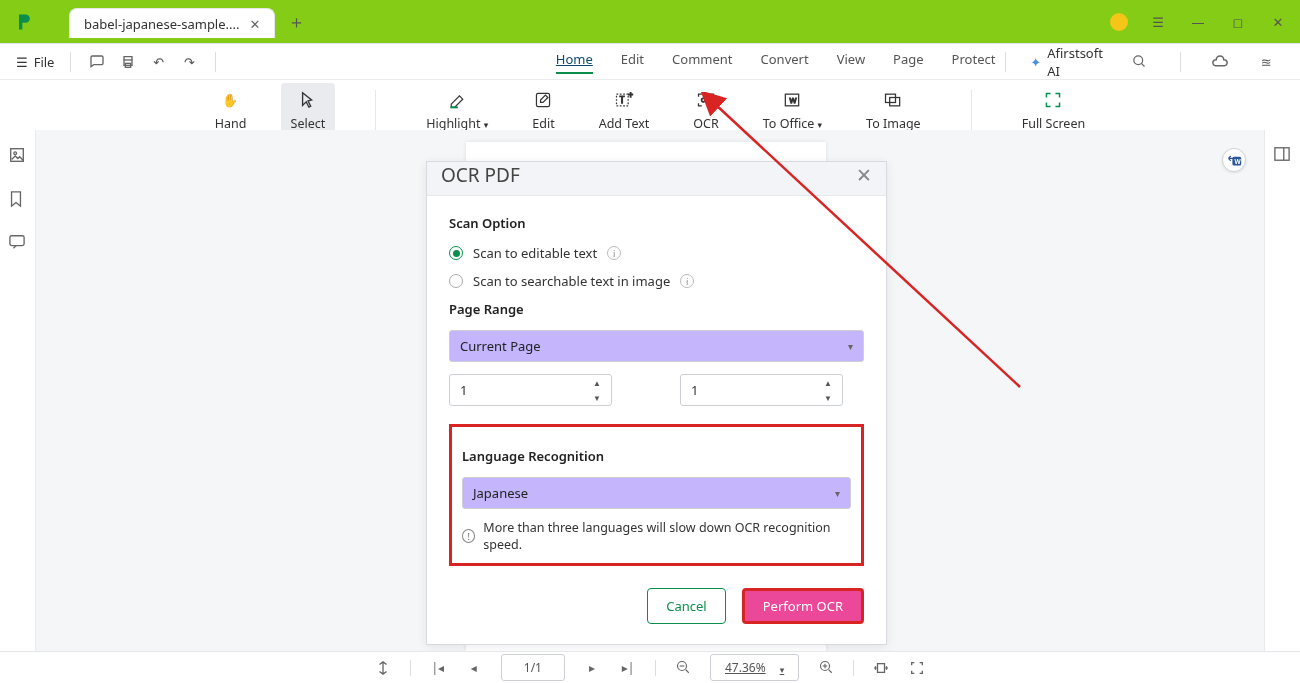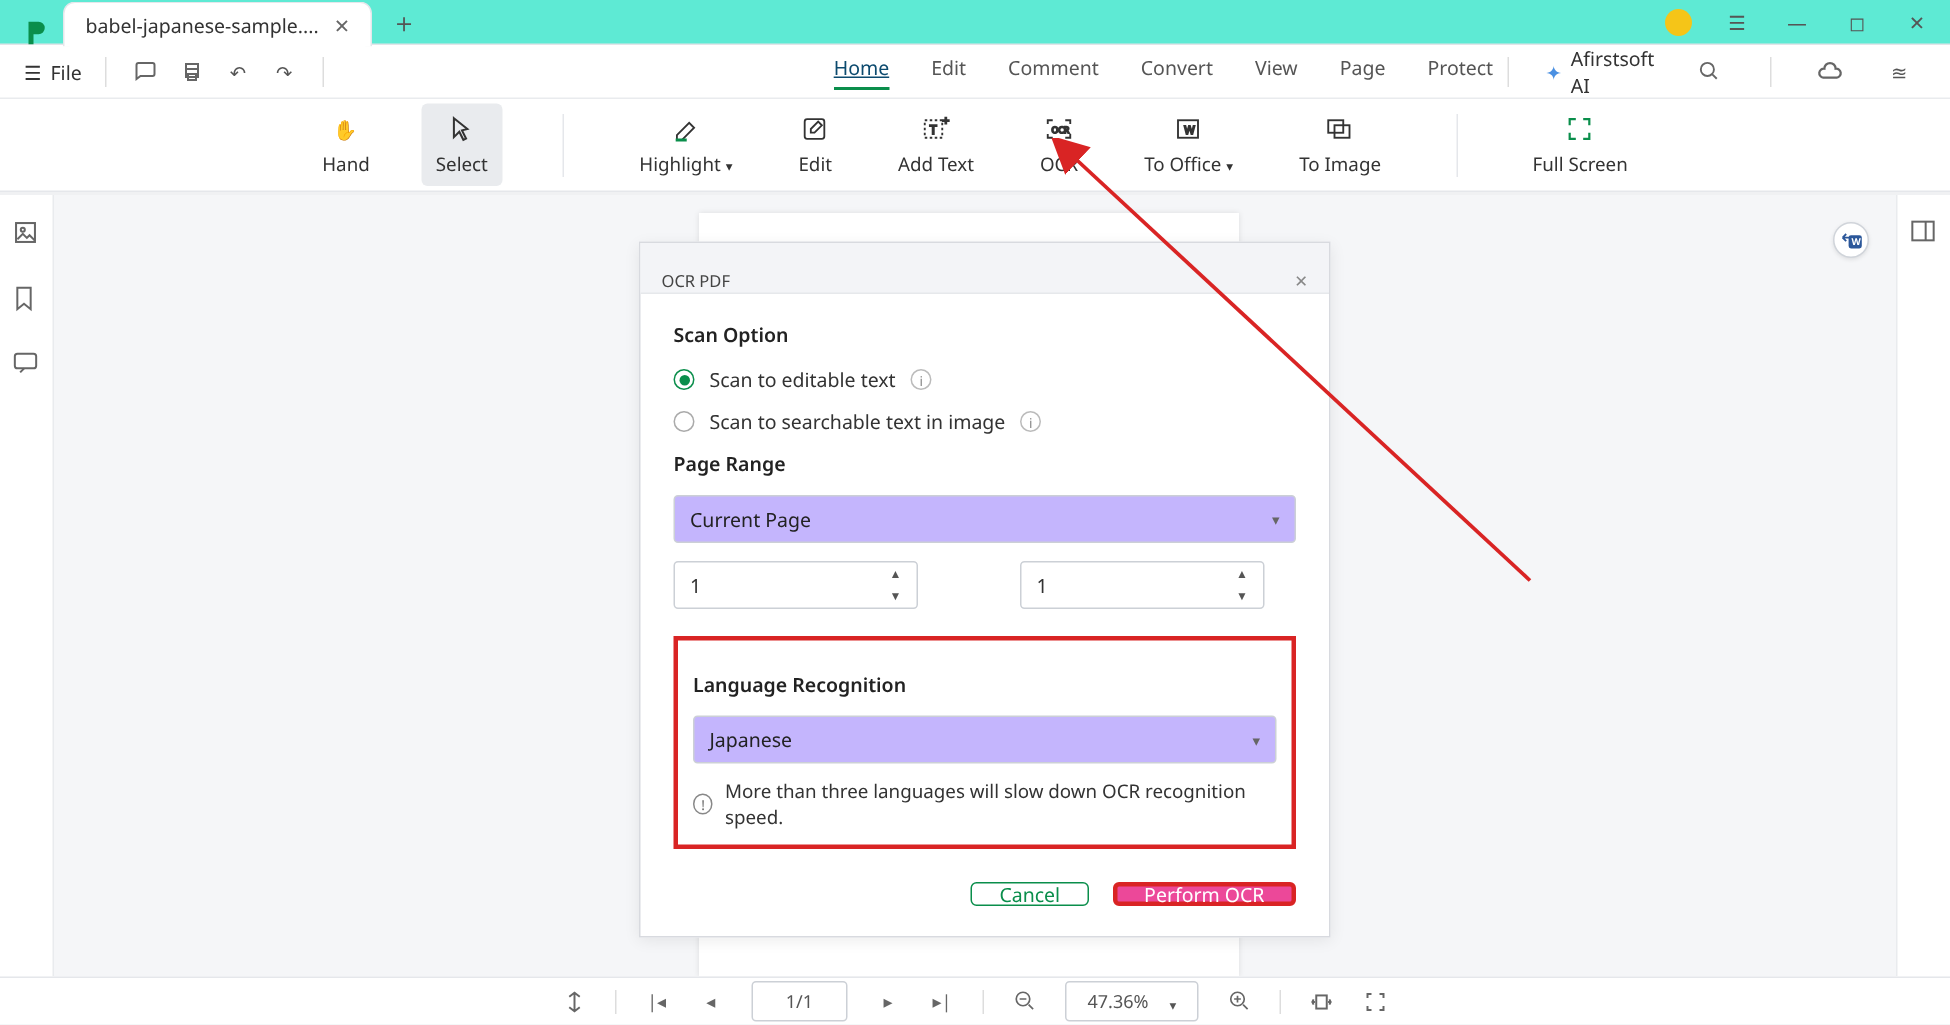--- a/index.html
+++ b/index.html
@@ -1,19 +1,19 @@
 <!DOCTYPE html>
 <html><head>
 <meta charset="utf-8">
 <style>
   * { box-sizing: border-box; margin: 0; padding: 0; font-family: system-ui, -apple-system, "Segoe UI", Arial, sans-serif; }
   body { width: 1300px; height: 683px; background: #f0f1f3; font-size: 13px; color: #333; overflow: hidden; position: relative; }
 
   
-  .title-bar { height: 30px; background: #5eead4; display: flex; align-items: center; border-bottom: 1px solid #e2e4e8; }
+  .title-bar { height: 44px; background: #84cc16; display: flex; align-items: center; border-bottom: 1px solid #e2e4e8; padding-left: 27px; }
   .app-logo { width: 32px; height: 32px; display: flex; align-items: center; justify-content: center; }
   .app-logo svg { width: 20px; height: 20px; }
   .tab { background: #fff; border-radius: 8px 8px 0 0; padding: 8px 14px; display: flex; align-items: center; gap: 10px; margin-left: 42px; height: 30px; margin-top: 3px; min-width:170px; border:1px solid #e5e7eb; border-bottom:none;}
   .tab-close { color: #666; cursor: pointer; }
   .new-tab { margin-left: 12px; color: #555; font-size: 18px; cursor: pointer; }
   .title-right { margin-left: auto; display: flex; align-items: center; gap: 20px; padding-right: 12px; color: #555; }
   .win-btn { width: 20px; height: 20px; display: flex; align-items: center; justify-content: center; cursor: pointer; }
 
   
   .menu-row { height: 36px; background: #fff; display: flex; align-items: center; border-bottom: 1px solid #e9ebee; padding: 0 10px; }
@@ -41,50 +41,50 @@
 
   
   .canvas { position: absolute; left: 36px; right: 36px; top: 130px; bottom: 32px; background: #f5f6f8; overflow: hidden; }
   .page { position: absolute; left: 430px; top: 12px; width: 360px; bottom: 0; background: #fff; box-shadow: 0 0 4px rgba(0,0,0,0.1); }
 
   
   .floating-w { position:absolute; right:54px; top:148px; width:24px; height:24px; border-radius:50%; background:#fff; border:1px solid #d0d4da; display:flex; align-items:center; justify-content:center; color:#2b579a; font-size:11px; font-weight:bold; box-shadow:0 1px 3px rgba(0,0,0,0.1);}
 
   
   .dialog { position: absolute; left: 426px; top: 161px; width: 461px; background: #fff; border: 1px solid #d8dadf; box-shadow: 0 2px 10px rgba(0,0,0,0.08); }
-  .dlg-title { height: 34px; background:#f3f4f7; display: flex; align-items: flex-end; padding: 0 14px; font-size: 11px; color:#444; border-bottom:1px solid #e6e8eb;}
+  .dlg-title { height: 34px; background:#f3f4f7; display: flex; align-items: flex-start; padding: 0 14px; font-size: 19px; color:#444; border-bottom:1px solid #e6e8eb;}
   .dlg-title .close { margin-left: auto; color: #888; cursor: pointer; }
   .dlg-body { padding: 18px 22px 20px; }
   .section-label { font-weight: 600; color:#222; margin-bottom: 12px; }
   .radio-row { display: flex; align-items: center; gap: 10px; margin-bottom: 10px; font-size: 13px; color:#333;}
   .radio-row .r { width:14px; height:14px; border:1.5px solid #aaa; border-radius:50%; display:flex; align-items:center; justify-content:center;}
   .radio-row .r.checked { border-color:#0a8e4b;}
   .radio-row .r.checked::after{content:""; width:7px;height:7px;border-radius:50%;background:#0a8e4b;}
   .info-ic { width:14px; height:14px; border:1px solid #bbb; border-radius:50%; display:inline-flex; align-items:center; justify-content:center; font-size:9px; color:#888;}
 
   .select-box { border:1px solid #ccd0d6; border-radius:3px; height:32px; display:flex; align-items:center; padding:0 10px; font-size:13px; color:#222; cursor:pointer; position:relative; background:#c4b5fd; }
   .select-box .caret { margin-left:auto; font-size:10px; color:#666;}
   .spin-row { display:flex; gap:68px; margin-top:12px;}
   .spinner { border:1px solid #ccd0d6; border-radius:3px; height:32px; width:163px; display:flex; align-items:center; padding:0 10px; font-size:13px; position:relative;}
   .spinner .steppers { position:absolute; right:4px; top:2px; bottom:2px; width:14px; display:flex; flex-direction:column; justify-content:space-between; font-size:8px; color:#555;}
 
   .lang-block { border:3px solid #d92424; padding:20px 10px 10px; margin-top:18px; }
   .warn-row { display:flex; align-items:center; gap:8px; margin-top:10px; font-size:12.5px; color:#333;}
   .warn-row .o { width:14px;height:14px;border:1px solid #888;border-radius:50%; display:flex;align-items:center;justify-content:center;font-size:9px;color:#666;}
 
   .dlg-buttons { display:flex; gap:16px; margin-top:22px; justify-content:flex-end; }
-  .btn { height:16px; border-radius:4px; padding:0 18px; font-size:13px; display:flex; align-items:center; cursor:pointer;}
+  .btn { height:36px; border-radius:4px; padding:0 18px; font-size:13px; display:flex; align-items:center; cursor:pointer;}
   .btn-cancel { border:1.5px solid #0a8e4b; color:#0a8e4b; background:#fff;}
   .btn-primary { background:#ec4899; color:#fff; border:3px solid #d92424;}
 
   
   .status-bar { position:absolute; left:0; right:0; bottom:0; height:32px; background:#fff; border-top:1px solid #e5e7eb; display:flex; align-items:center; justify-content:center; gap:18px; color:#555; font-size:12px;}
   .sb-ic { width:18px;height:18px; display:flex;align-items:center;justify-content:center; cursor:pointer; color:#666;}
   .page-num { border:1px solid #ccd0d6; border-radius:3px; padding:4px 22px; background:#fff;}
-  .zoom-val { border:1px solid #ccd0d6; border-radius:3px; padding:4px 14px; display:flex; align-items:flex-end; gap:14px;}
+  .zoom-val { border:1px solid #ccd0d6; border-radius:3px; padding:4px 14px; display:flex; align-items:flex-end; gap:14px;text-decoration:underline;}
 
   
   .anno-arrow { position:absolute; left:700px; top:92px; pointer-events:none;}
 
   .rail-ic { width:20px;height:20px; color:#666; cursor:pointer;}
 </style>
 </head>
 <body>
 
 <div class="title-bar">

